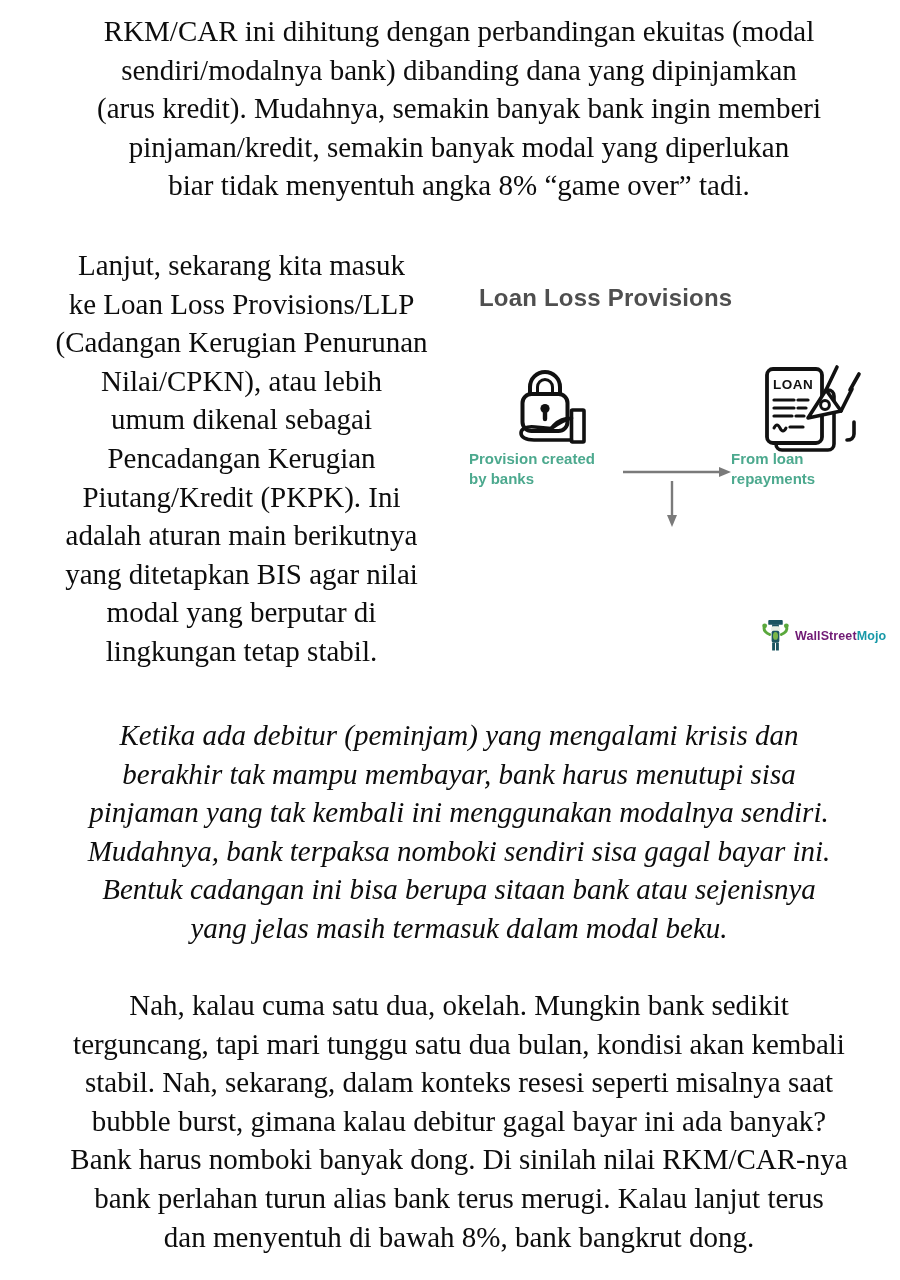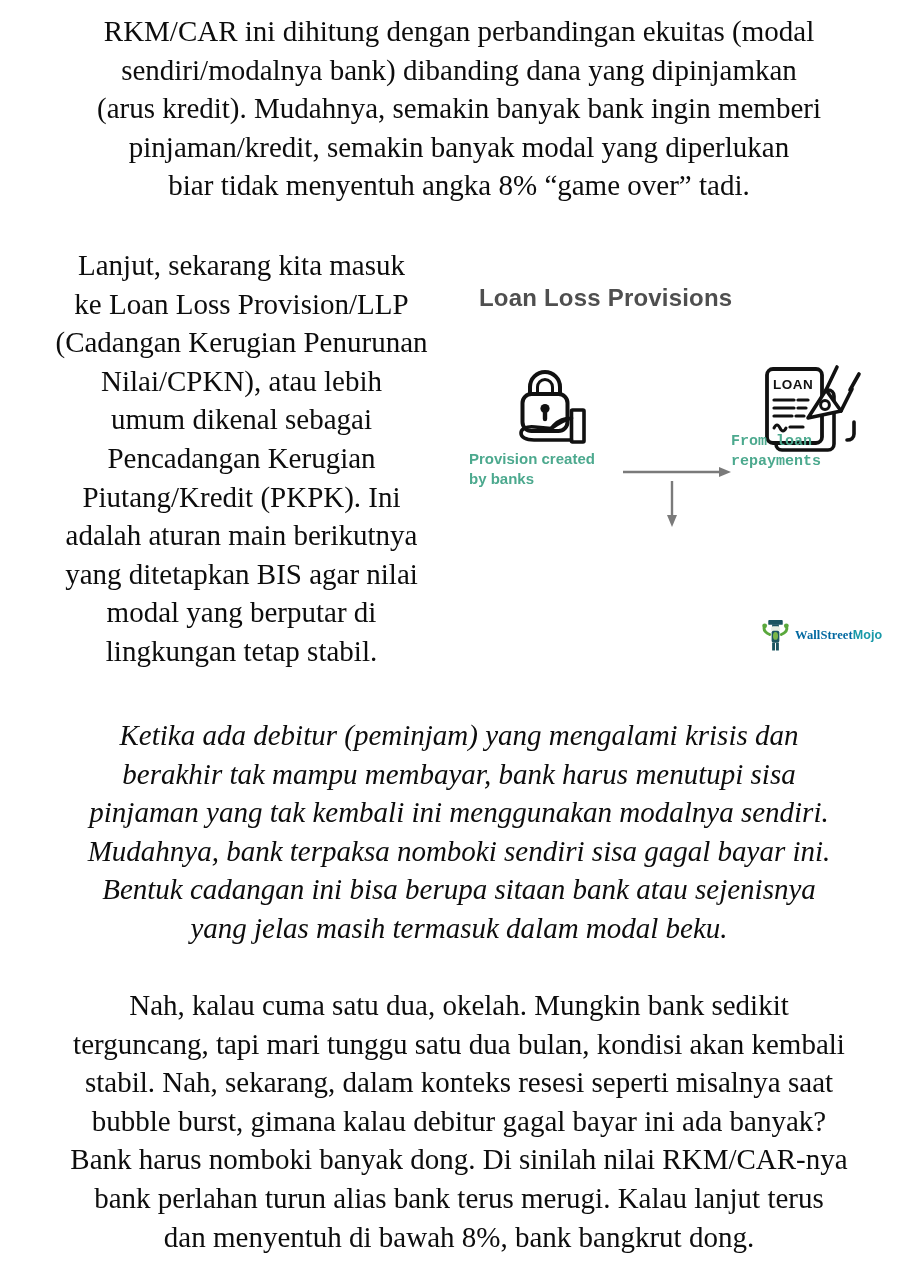--- a/index.html
+++ b/index.html
@@ -37,50 +37,50 @@
     font-size:24px;font-weight:bold;color:#4f4f4f;
     letter-spacing:.2px;
   }
   .fig-label{
     position:absolute;
     white-space:pre-line;
     font-size:15px;font-weight:bold;line-height:20px;
     color:#4ca98e;
   }
   #lbl-left{left:0;top:171px;width:156px;}
-  #lbl-right{left:262px;top:154px;width:160px;font-family:Liberation Mono, monospace;}
+  #lbl-right{left:262px;top:171px;width:160px;}
   #lbl-bottom{left:110px;top:256px;width:205px;}
 
   .icon-abs{position:absolute;}
   #icon-lock{left:36px;top:88px;}
   #icon-loan{left:293px;top:86px;}
   #arrow-h{left:152px;top:187px;}
   #arrow-v{left:196px;top:201px;}
 
   .logo{
     position:absolute;left:292px;top:341px;
     display:flex;align-items:center;gap:5px;
   }
   .logo-text{font-size:12.5px;font-weight:bold;letter-spacing:.1px;}
-  .logo-part1{color:#0369a1;font-family:Liberation Serif, serif;}
+  .logo-part1{color:#701a75;}
   .logo-part2{color:#1899a8;}
 </style>
 </head>
 <body>
 
 <div class="page">
 
   <div class="para" id="p1">RKM/CAR ini dihitung dengan perbandingan ekuitas (modal
 sendiri/modalnya bank) dibanding dana yang dipinjamkan
 (arus kredit). Mudahnya, semakin banyak bank ingin memberi
 pinjaman/kredit, semakin banyak modal yang diperlukan
 biar tidak menyentuh angka 8% “game over” tadi.</div>
 
   <div class="para" id="p2">Lanjut, sekarang kita masuk
-ke Loan Loss Provision/LLP
+ke Loan Loss Provisions/LLP
 (Cadangan Kerugian Penurunan
 Nilai/CPKN), atau lebih
 umum dikenal sebagai
 Pencadangan Kerugian
 Piutang/Kredit (PKPK). Ini
 adalah aturan main berikutnya
 yang ditetapkan BIS agar nilai
 modal yang berputar di
 lingkungan tetap stabil.</div>
 

